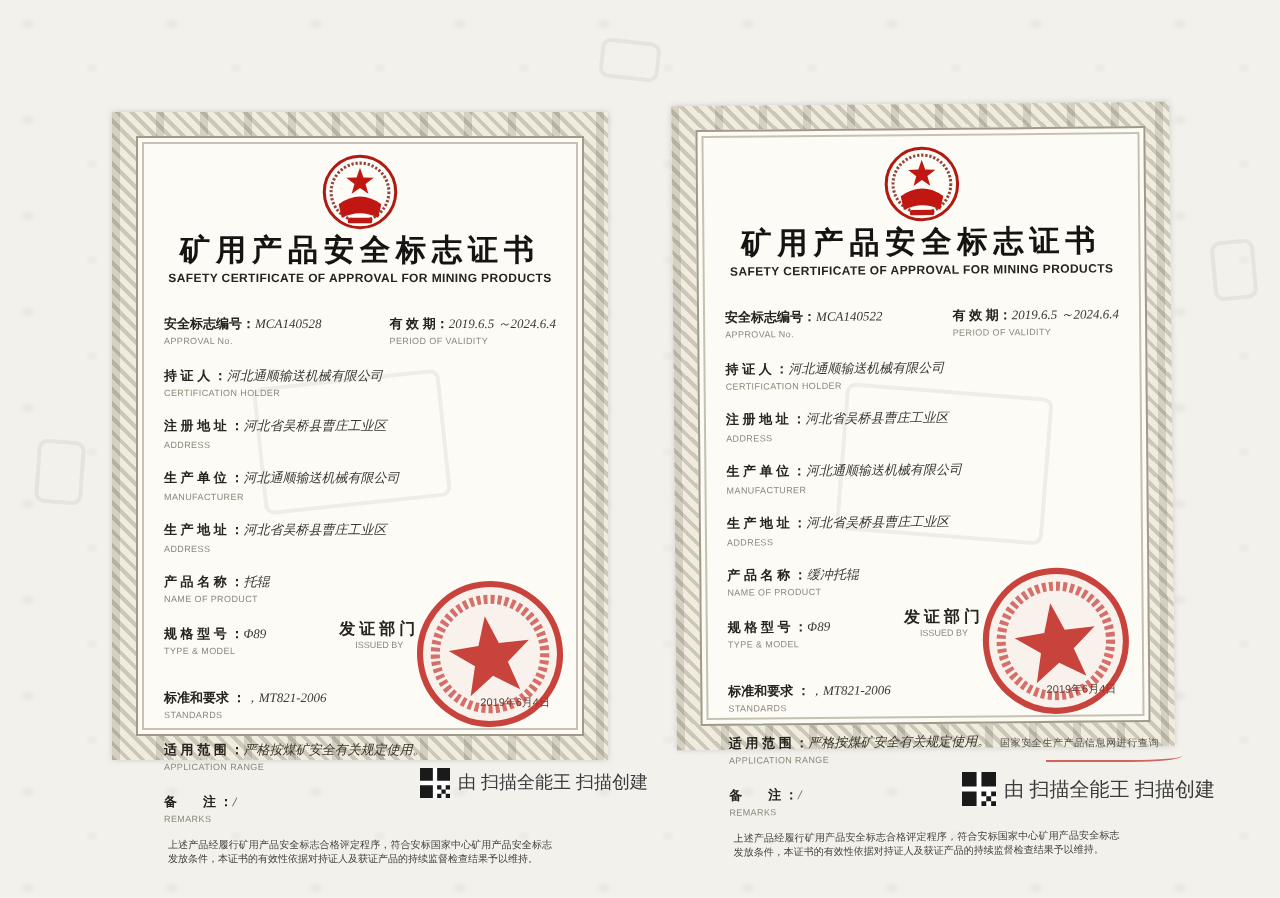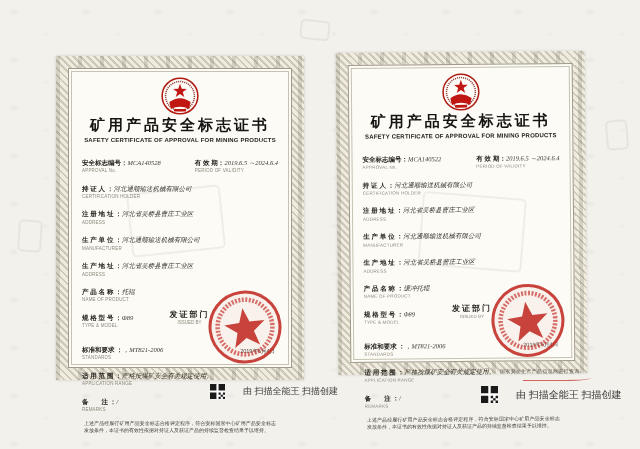--- a/index.html
+++ b/index.html
@@ -34,21 +34,21 @@
     text-align:justify;}
   .issued{position:absolute;left:50%;transform:translateX(-26%);bottom:42px;
     text-align:center;z-index:1;}
   .issued .zh{font-weight:bold;font-size:8px;letter-spacing:2px;color:#26241f;}
   .issued .en{font-size:4.5px;color:#8d887a;}
   .stamp{position:absolute;right:8px;bottom:2px;width:76px;height:76px;z-index:2;
     opacity:.88;transform:rotate(-8deg);}
   .issue-date{position:absolute;right:16px;bottom:12px;font-size:5.5px;color:#4a463d;z-index:1;}
   .ghost{position:absolute;border:2px solid rgba(120,116,104,.10);border-radius:5px;
     pointer-events:none;}
-  .scan-mark{position:absolute;display:flex;align-items:center;gap:18px;color:#3b3b3b;}
+  .scan-mark{position:absolute;display:flex;align-items:center;gap:4px;color:#3b3b3b;}
   .qr{flex:0 0 auto;}
   .query-note{position:absolute;left:500px;top:368px;font-size:5px;color:#5a5750;
     letter-spacing:.3px;}
   .red-underline{position:absolute;left:523px;top:376px;width:68px;height:4px;
     border-bottom:1.4px solid rgba(198,52,44,.75);border-radius:0 0 60%/100% 60%;}
 </style>
 </head>
 <body>
 
 <div class="watermark-grid"></div>

